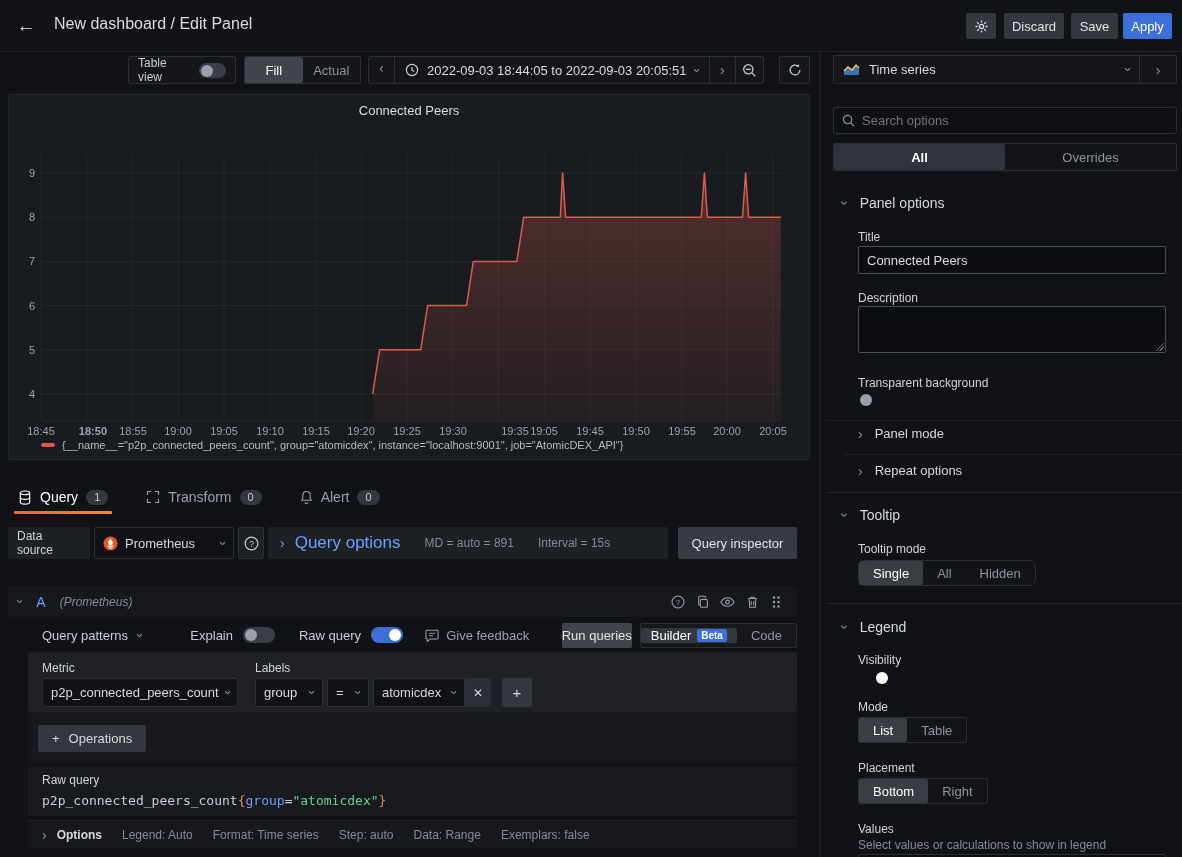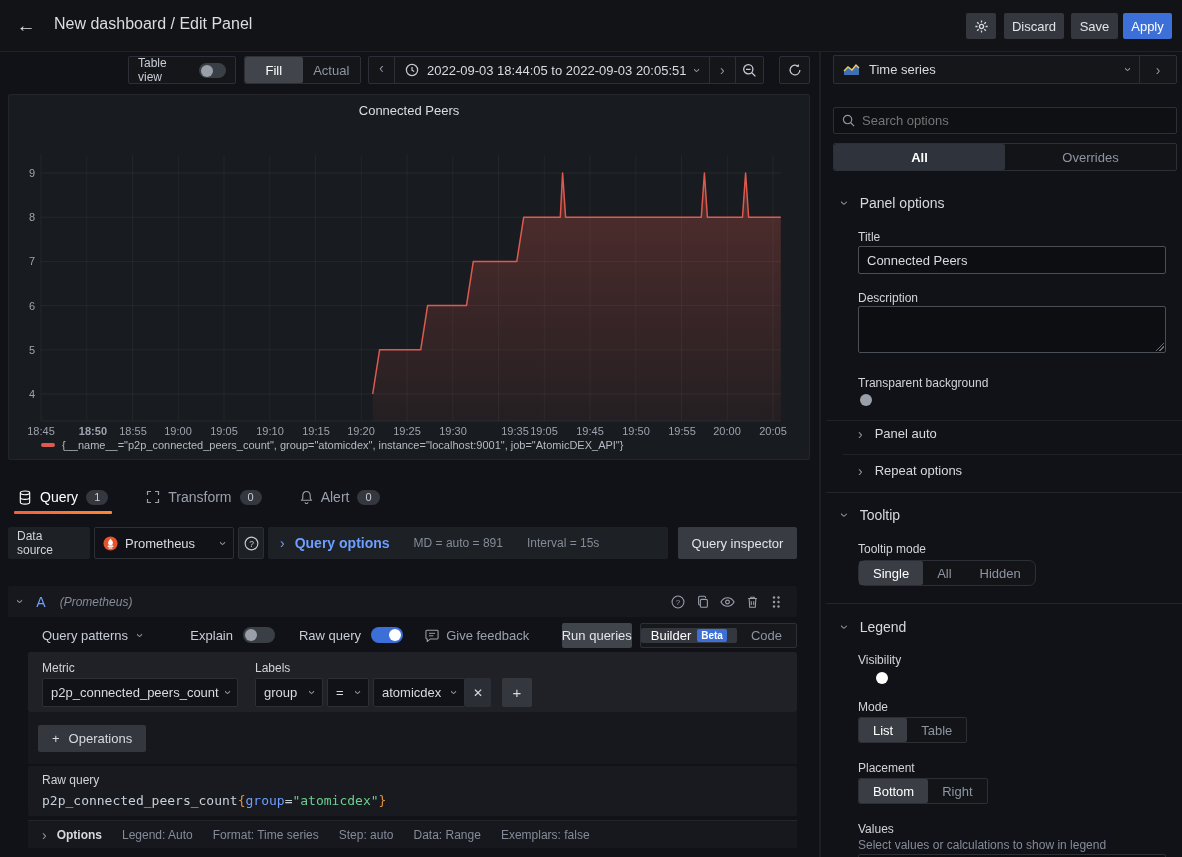--- a/index.html
+++ b/index.html
@@ -257,21 +257,21 @@
   </div>
   <div class="abs row boxed" style="left:238px;top:527px;width:26px;height:32px;justify-content:center;background:#1d2024;">
     <svg width="15" height="15" viewBox="0 0 16 16">
       <circle cx="8" cy="8" r="6.8" fill="none" stroke="#c7ccd6" stroke-width="1.2"></circle>
       <text x="8" y="11.2" text-anchor="middle" font-size="9" fill="#c7ccd6" font-family="Liberation Sans,sans-serif">?</text>
     </svg>
   </div>
   <div class="abs row" style="left:268px;top:527px;width:400px;height:32px;background:#1d2024;border-radius:2px;padding:0 12px;gap:24px;">
     <span class="row" style="gap:10px;cursor:pointer;">
       <span class="chev" style="color:#6e9fff;">›</span>
-      <span class="link-blue" style="font-size:14px;font-weight:700;">Query options</span>
+      <span class="link-blue" style="font-size:17px;font-weight:400;">Query options</span>
     </span>
     <span class="dim" style="font-size:12px;">MD = auto = 891</span>
     <span class="dim" style="font-size:12px;">Interval = 15s</span>
   </div>
   <div class="abs btn btn-sec" style="left:678px;top:527px;width:119px;height:32px;background:#383b42;">Query inspector</div>
 
   <div class="abs qheader">
     <span class="caret">›</span>
     <span style="color:#6e9fff;font-size:14px;font-weight:500;">A</span>
     <span class="dim" style="font-style:italic;font-size:12px;">(Prometheus)</span>
@@ -437,21 +437,21 @@
     <div class="abs" style="left:32px;top:254px;width:308px;height:47px;">
       <textarea class="input" style="width: 308px; height: 47px;"></textarea>
       <span class="resize-grip"></span>
     </div>
     <span class="abs opt-label" style="left:32px;top:324px;">Transparent background</span>
     <span class="abs toggle" style="left:32px;top:340px;"></span>
 
     <div class="abs divider" style="left:0;top:368px;width:356px;"></div>
     <div class="abs section-hdr" style="left:32px;top:374px;font-size:13px;">
       <span class="chev">›</span>
-      <span>Panel auto</span>
+      <span>Panel mode</span>
     </div>
     <div class="abs divider" style="left:17px;top:402px;width:339px;"></div>
     <div class="abs section-hdr" style="left:32px;top:411px;font-size:13px;">
       <span class="chev">›</span>
       <span>Repeat options</span>
     </div>
     <div class="abs divider" style="left:0;top:440px;width:356px;background:#23252b;"></div>
 
     
     <div class="abs section-hdr" style="left:17px;top:455px;">

